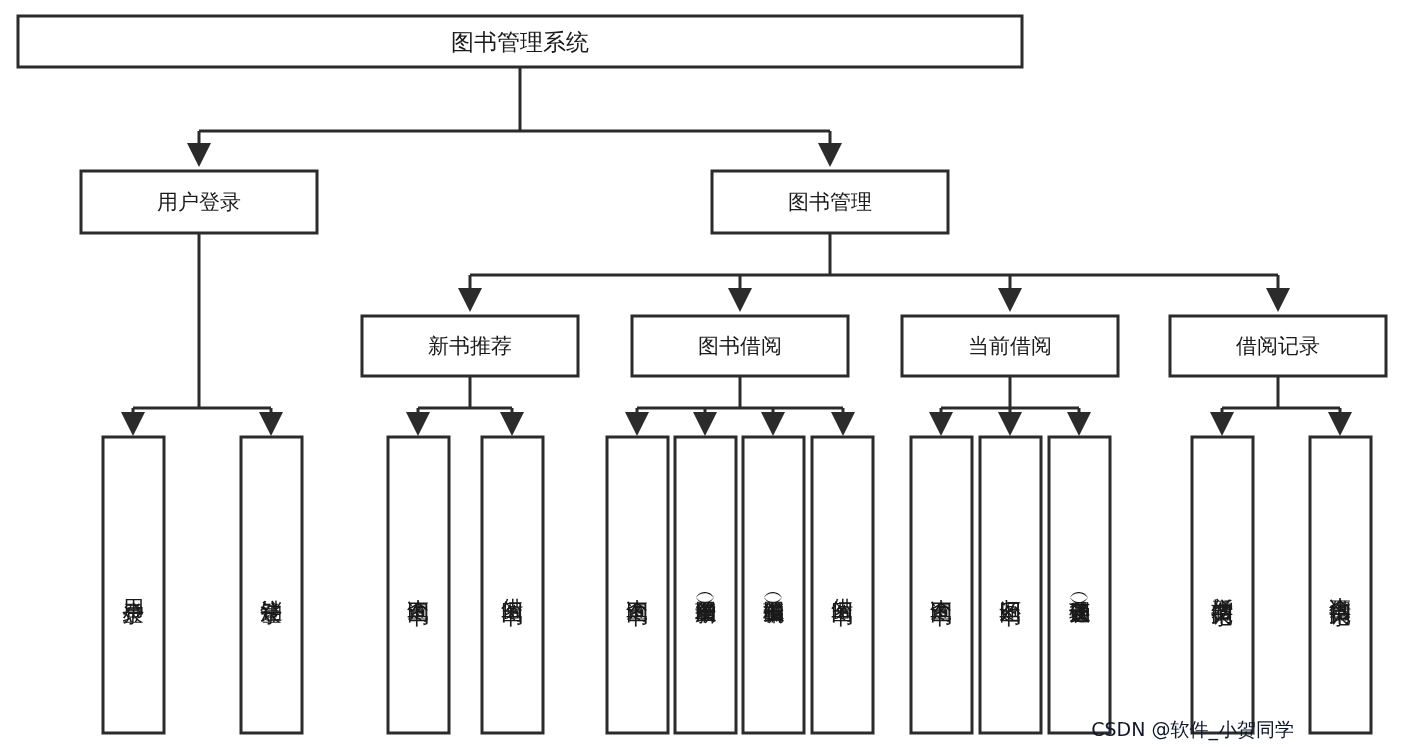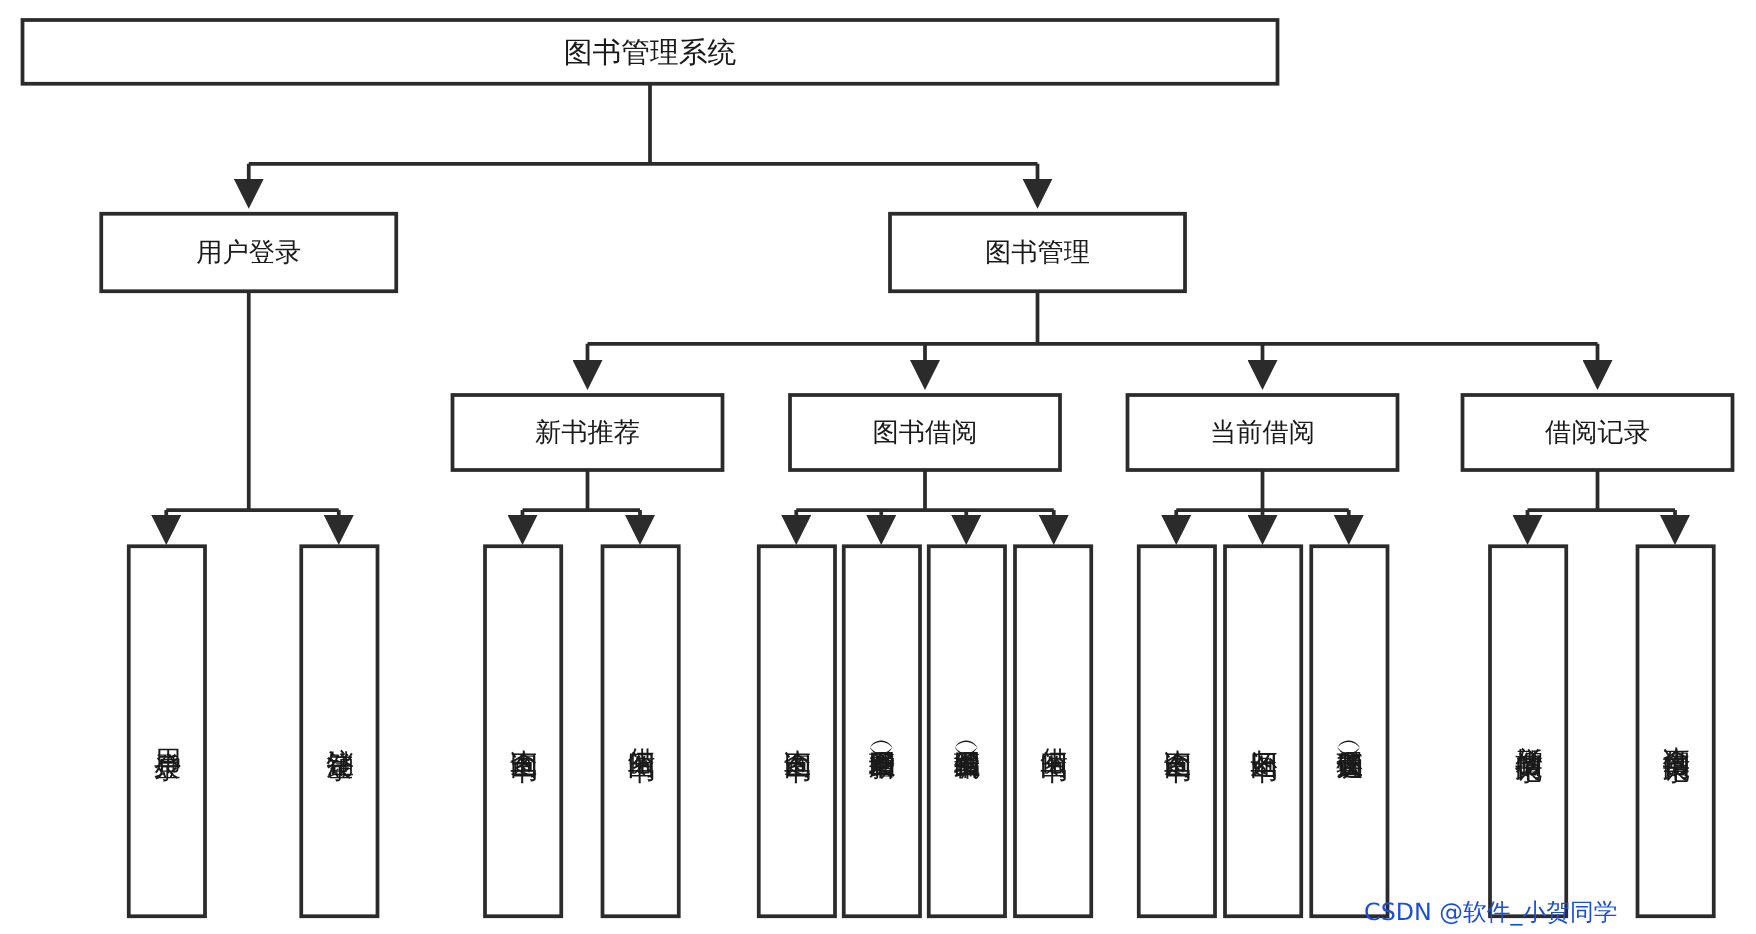--- a/index.html
+++ b/index.html
@@ -72,21 +72,21 @@
   .leaf-label.tight {
     font-size: 21px;
     letter-spacing: 0px;
   }
   .watermark {
     position: absolute;
     right: 16px;
     bottom: 4px;
     font-family: "DejaVu Sans", "Liberation Sans", sans-serif;
     font-size: 19px;
-    color: #1d4ed8;
+    color: #0f172a;
     white-space: nowrap;
     pointer-events: none;
   }
 </style>
 </head>
 <body>
 
 <div id="diagram-root">
 
   <svg id="flow" viewBox="0 0 1405 747">

